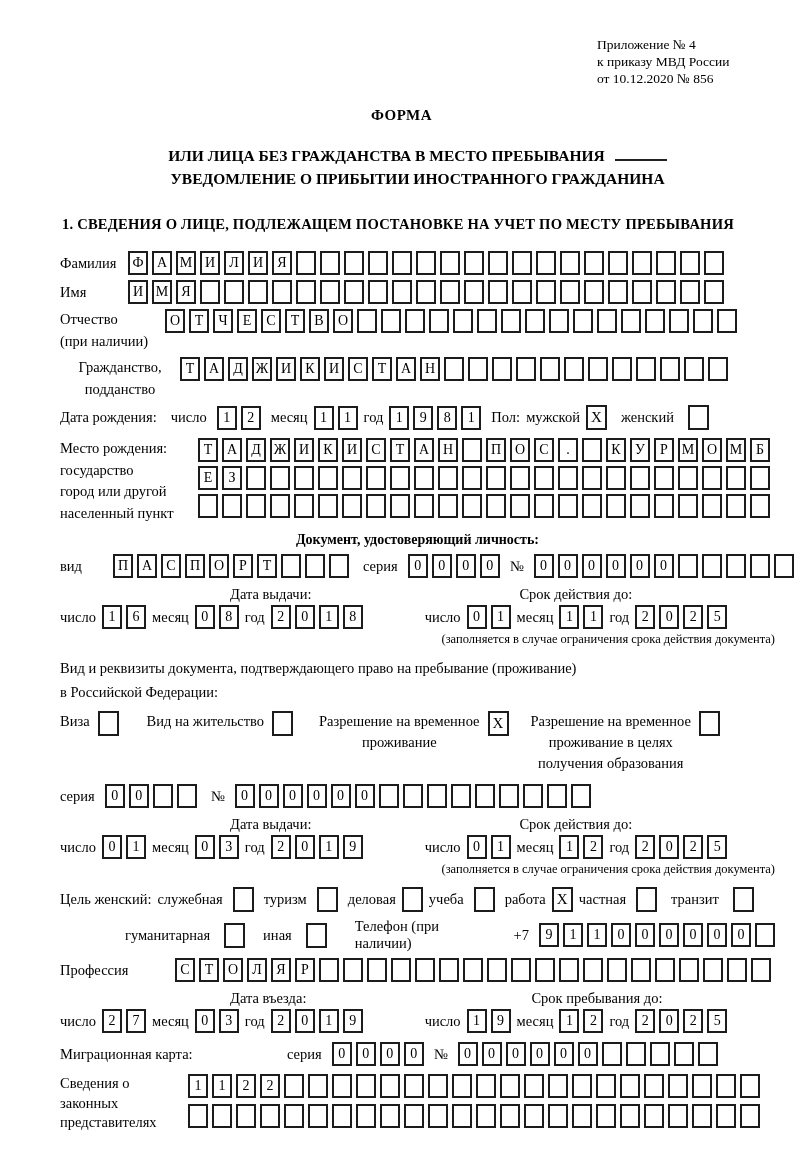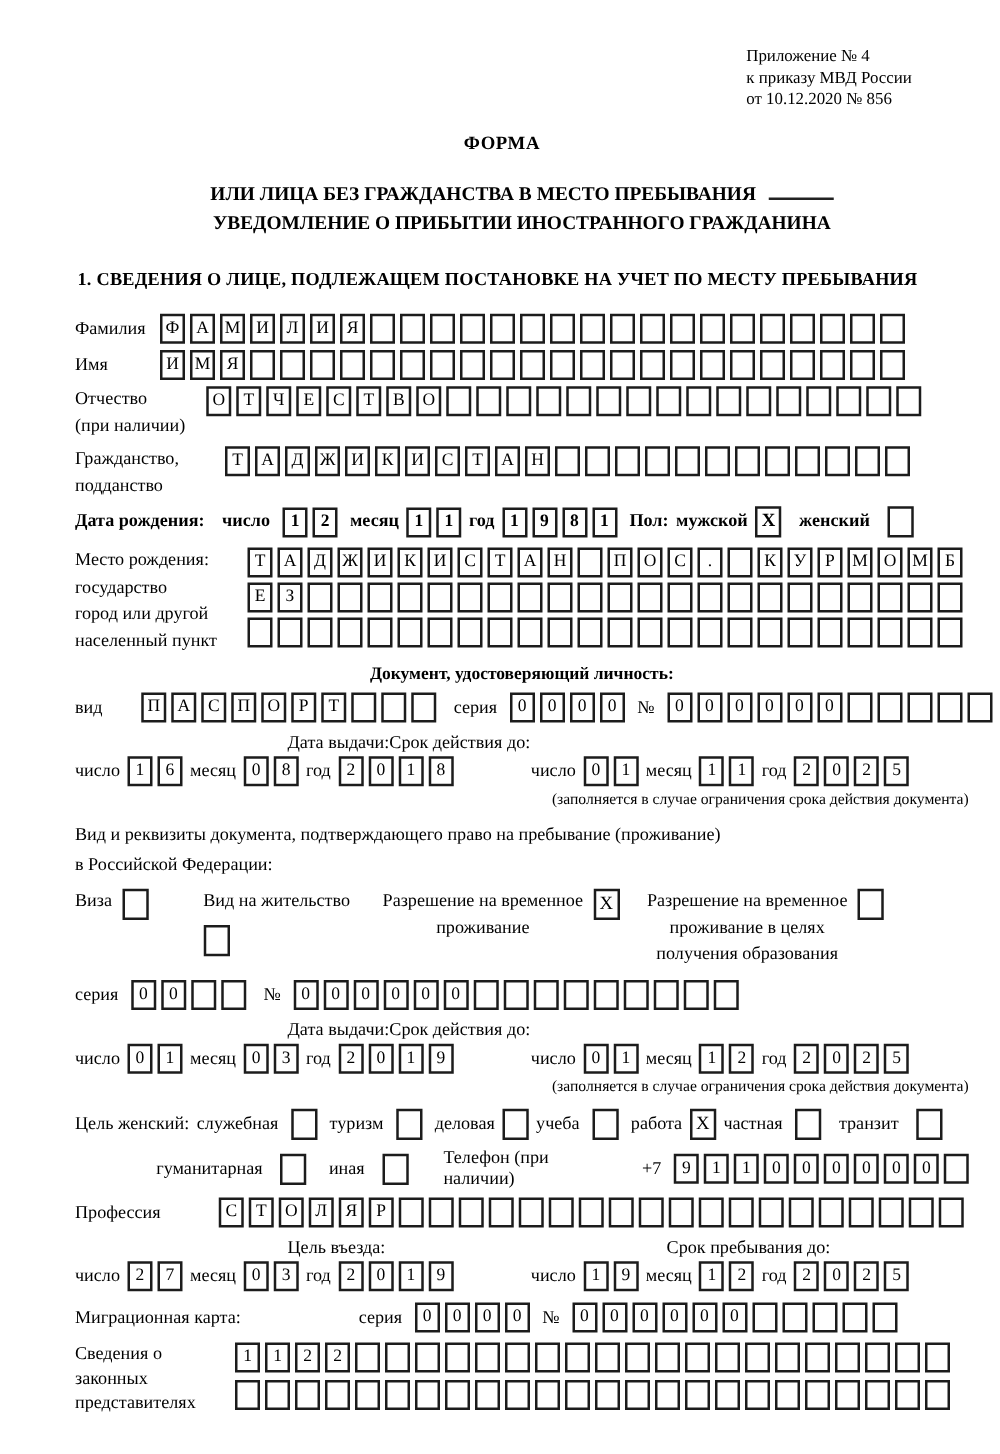--- a/index.html
+++ b/index.html
@@ -31,21 +31,21 @@
   .checkbox{
     width:21px;height:25px;flex:none;box-sizing:border-box;border:2px solid #1c1c1c;
     display:inline-flex;align-items:center;justify-content:center;font-size:15px;background:#fff;
   }
   
   .lw68{width:68px;}.lw105{width:105px;}.lw120{width:120px;}.lw138{width:138px;}
   .lw53{width:53px;}.lw115{width:115px;}.lw128{width:128px;}.lw175{width:175px;}
   
   .dates-caption{display:flex;font-size:14.5px;margin:8px 0 2px 0;font-family:Liberation Serif, serif;}
   .dates-caption .c1{margin-left:170px;}
-  .dates-caption .c2{}
+  .dates-caption .c2{margin-left:208px;}
   .dates-row{display:flex;align-items:center;}
   .dgroup{display:flex;align-items:center;gap:6px;flex:none;}
   .dgroup + .dgroup{margin-left:62px;}
   .dlabel{flex:none;}
   .note{font-size:12.5px;text-align:right;margin:3px 0 2px 0;}
   .doc-heading{text-align:center;font-weight:bold;font-size:14px;margin:8px 0 4px 0;}
   .intro{margin:10px 0 0 0;line-height:22px;}
   
   .opts{display:flex;align-items:flex-start;margin:8px 0 10px 0;}
   .opt{display:flex;align-items:flex-start;gap:8px;}
@@ -167,21 +167,21 @@
         <span class="cell"></span>
         <span class="cell"></span>
         <span class="cell"></span>
         <span class="cell"></span>
         <span class="cell"></span>
         <span class="cell"></span>
         <span class="cell"></span>
       </span>
   </div>
 
-  <div class="frow" style="margin-top:2px;">
+  <div class="frow" style="margin-top:2px;text-align:center;">
     <span class="lstack lw120">
       <span style="display:block">Гражданство,</span>
       <span style="display:block">подданство</span>
     </span>
     <span class="cells">
         <span class="cell">Т</span>
         <span class="cell">А</span>
         <span class="cell">Д</span>
         <span class="cell">Ж</span>
         <span class="cell">И</span>
@@ -199,21 +199,21 @@
         <span class="cell"></span>
         <span class="cell"></span>
         <span class="cell"></span>
         <span class="cell"></span>
         <span class="cell"></span>
         <span class="cell"></span>
         <span class="cell"></span>
       </span>
   </div>
 
-  <div class="prow" style="margin-top:2px;font-weight:bold;">
+  <div class="prow" style="margin-top:2px;">
     <span class="plabel">Дата рождения:</span>
     <span class="gap14"></span>
     <span class="dlabel">число</span>
     <span class="gap10"></span>
     <span class="cells">
         <span class="cell">1</span>
         <span class="cell">2</span>
       </span>
     <span class="gap10"></span>
     <span class="dlabel">месяц</span>
@@ -422,21 +422,21 @@
   <div class="note">(заполняется в случае ограничения срока действия документа)</div>
 
   <div class="intro">Вид и реквизиты документа, подтверждающего право на пребывание (проживание)</div>
   <div class="intro" style="margin-top:2px;">в Российской Федерации:</div>
 
   <div class="opts">
     <div class="opt">
       <span class="opt-label">Виза</span>
       <span class="checkbox"></span>
     </div>
-    <div class="opt" style="margin-left:44px;flex-direction:column;">
+    <div class="opt" style="margin-left:28px;">
       <span class="opt-label">Вид на жительство</span>
       <span class="checkbox"></span>
     </div>
     <div class="opt" style="margin-left:26px;">
       <span class="opt-label ctr">
         <span style="display:block">Разрешение на временное</span>
         <span style="display:block">проживание</span>
       </span>
       <span class="checkbox">X</span>
     </div>
@@ -612,21 +612,21 @@
         <span class="cell"></span>
         <span class="cell"></span>
         <span class="cell"></span>
         <span class="cell"></span>
         <span class="cell"></span>
         <span class="cell"></span>
       </span>
   </div>
 
   <div class="dates-caption">
-    <span class="c1">Цель въезда:</span>
+    <span class="c1">Дата въезда:</span>
     <span class="c2" style="margin-left:225px;">Срок пребывания до:</span>
   </div>
   <div class="dates-row">
     <span class="dgroup">
       <span class="dlabel">число</span>
       <span class="cells">
           <span class="cell">2</span>
           <span class="cell">7</span>
         </span>
       <span class="dlabel">месяц</span>

